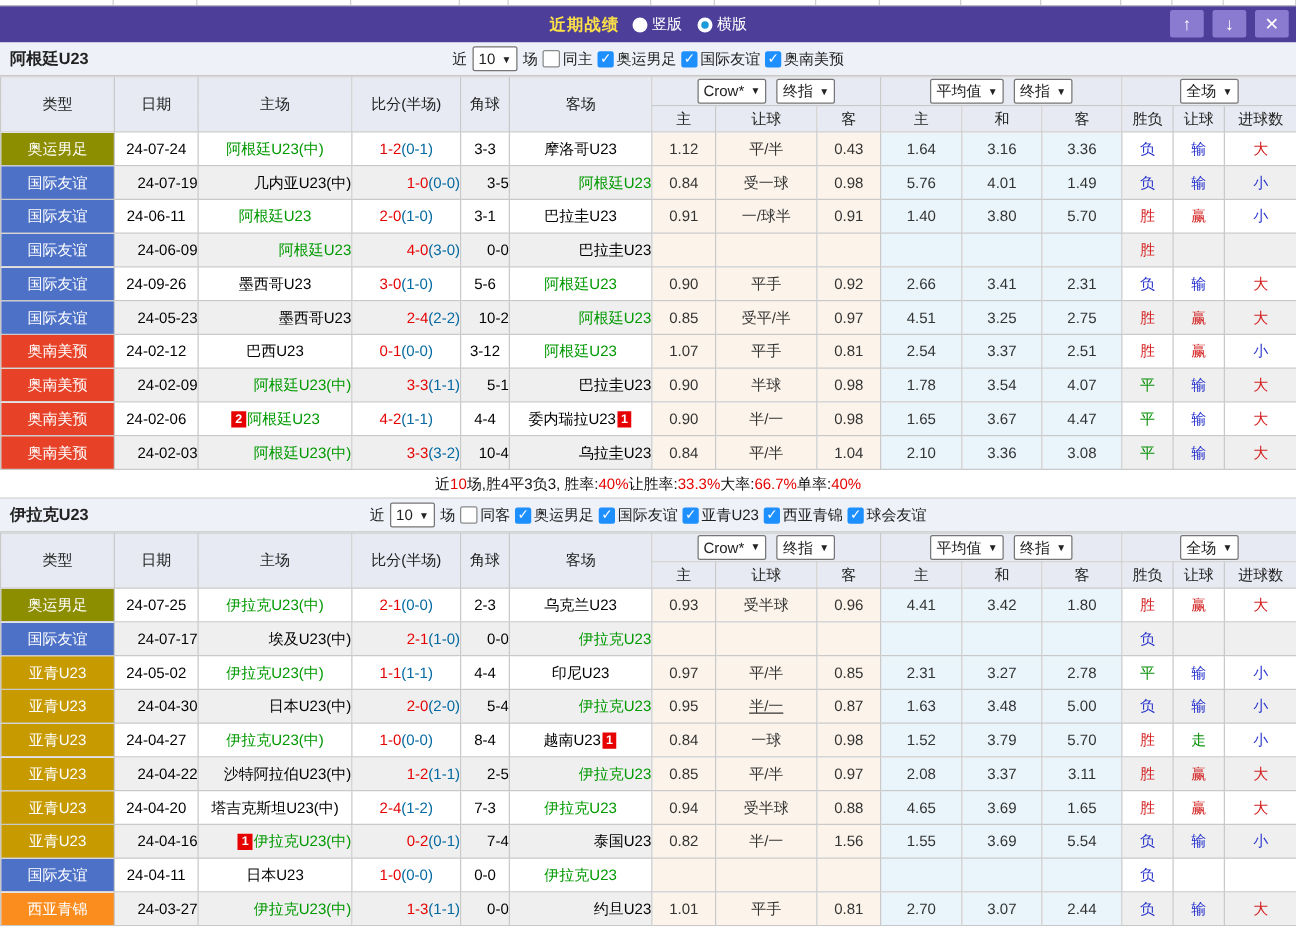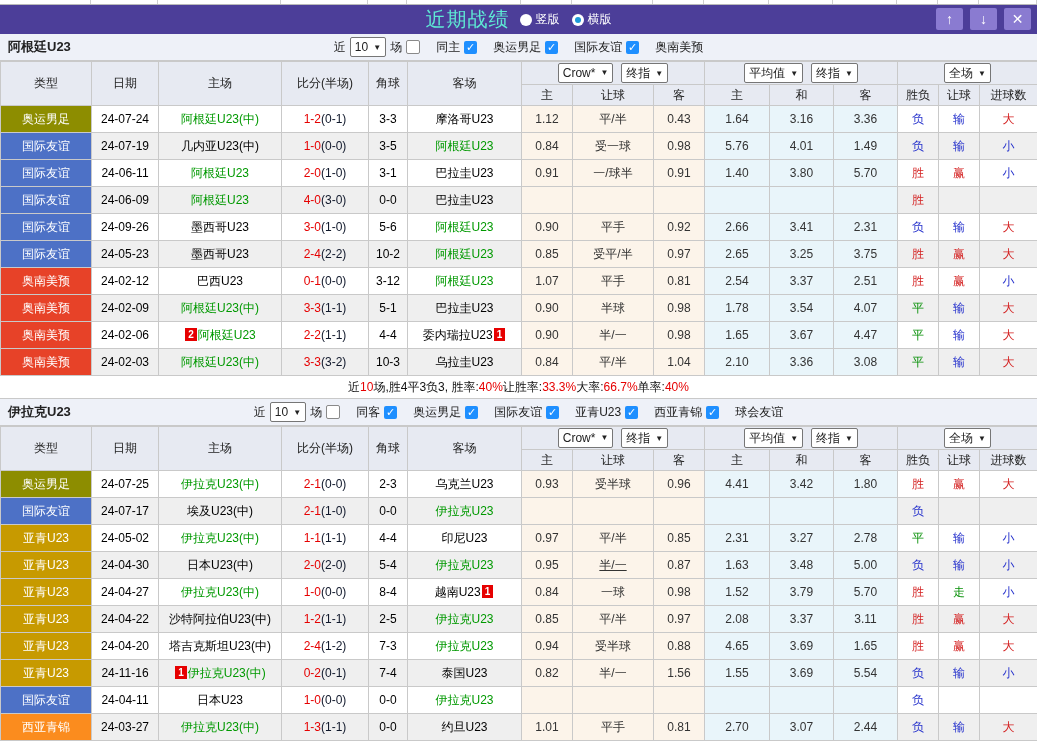--- a/index.html
+++ b/index.html
@@ -6,55 +6,55 @@
   body{width:1037px;font-family:"Liberation Sans","DejaVu Sans",sans-serif;font-size:12px;color:#000;}
   .page{width:1037px;}
 
   
   .top-strip{height:4px;background:#fff;display:flex;border-bottom:1px solid #b9b9b9;}
   .top-strip .seg{height:4px;border-right:1px solid #cfcfcf;}
 
   
   .titlebar{height:29px;background:#4c3e99;position:relative;display:flex;align-items:center;justify-content:center;}
   .tb-center{display:flex;align-items:center;gap:10px;}
-  .tb-title{color:#5eead4;font-weight:normal;font-size:20px;letter-spacing:1px;}
+  .tb-title{color:#fde047;font-weight:bold;font-size:13px;letter-spacing:1px;}
   .radio-group{display:inline-flex;align-items:center;gap:12px;}
   .radio-item{display:inline-flex;align-items:center;gap:4px;color:#fff;font-size:12px;cursor:pointer;}
   .radio{width:12px;height:12px;border-radius:50%;background:#fff;display:inline-block;position:relative;}
   .radio .dot{position:absolute;left:3px;top:3px;width:6px;height:6px;border-radius:50%;background:#1d9ad8;}
   .tb-buttons{position:absolute;right:6px;top:3px;display:flex;gap:7px;}
   .tb-btn{width:27px;height:22px;background:#8a7bd1;color:#fff;display:flex;align-items:center;justify-content:center;font-size:14px;font-weight:bold;border-radius:2px;cursor:pointer;}
 
   
   .filter-row{height:26px;background:#eef1f8;border-bottom:1px solid #c9c9c9;display:flex;align-items:center;position:relative;}
   .team-name{position:absolute;left:8px;font-weight:bold;font-size:13px;color:#222;}
   .filter-controls{margin:0 auto;display:flex;align-items:center;gap:4px;font-size:12px;color:#222;}
   .select-box{display:inline-flex;align-items:center;gap:5px;background:#fff;border:1px solid #767676;border-radius:2px;height:18px;padding:0 4px;cursor:pointer;}
   .select-box .arrow{font-size:8px;color:#222;}
   .checkbox{width:13px;height:13px;display:inline-block;border-radius:2px;}
   .checkbox.checked{background:#1e8fff;color:#fff;font-size:11px;line-height:13px;text-align:center;}
   .checkbox.unchecked{background:#fff;border:1px solid #8a8a8a;width:12px;height:12px;}
-  .filter-item{display:inline-flex;align-items:center;gap:16px;cursor:pointer;}
+  .filter-item{display:inline-flex;align-items:center;gap:2px;cursor:pointer;}
 
   
   table{border-collapse:collapse;table-layout:fixed;width:1037px;font-size:12px;}
   td,th{border:1px solid #c9c9c9;text-align:center;padding:0;white-space:nowrap;overflow:hidden;font-weight:normal;}
   thead th{background:#e7eaf2;color:#222;}
   thead tr.dd-row th{height:22px;}
   thead tr.lbl-row th{height:20px;}
   tbody td{height:26px;background:#fff;}
-  tbody tr.alt td.plain{background:#efefef;}
+  tbody tr.alt td.plain{background:#efefef;text-align:right;}
   td.plain{background:#fff;}
   td.type-badge{color:#fff;font-size:12px;}
   td.odds{background:#fcf4ea;color:#333;}
   td.avg{background:#e9f5fa;color:#333;}
   tbody tr.alt td.res{background:#efefef;}
   .green-team{color:#009900;}
   .score-ft{color:#e60000;}
-  .score-ht{color:#0f172a;}
+  .score-ht{color:#0369a1;}
   .line-red{color:#e60000;text-decoration:underline;}
   .res-r{color:#d42222;}
   .res-b{color:#2430cc;}
   .res-g{color:#089008;}
   .redcard{display:inline-block;background:#e60000;color:#fff;font-size:10px;line-height:13px;padding:0 3px;font-weight:bold;margin:0 1px;vertical-align:1px;}
 
   .summary{height:22px;display:flex;align-items:center;justify-content:center;border-bottom:1px solid #c9c9c9;background:#fff;font-size:12px;}
   .summary.last{height:25px;border-bottom:none;}
   .seg-k{color:#111;}
   .seg-r{color:#e60000;}
@@ -279,23 +279,23 @@
             <tr class="alt">
               <td class="type-badge" style="background: rgb(77, 113, 198);">国际友谊</td>
               <td class="plain">24-05-23</td>
               <td class="plain"><span>墨西哥U23</span></td>
               <td class="plain"><span class="score-ft">2-4</span><span class="score-ht">(2-2)</span></td>
               <td class="plain">10-2</td>
               <td class="plain"><span class="green-team">阿根廷U23</span></td>
               <td class="odds">0.85</td>
               <td class="odds">受平/半</td>
               <td class="odds">0.97</td>
-              <td class="avg">2.65</td>
+              <td class="avg">4.51</td>
               <td class="avg">3.25</td>
-              <td class="avg">3.75</td>
+              <td class="avg">2.75</td>
               <td class="res res-r">胜</td>
               <td class="res res-r">赢</td>
               <td class="res res-r">大</td>
             </tr>
             <tr>
               <td class="type-badge" style="background: rgb(231, 66, 40);">奥南美预</td>
               <td class="plain">24-02-12</td>
               <td class="plain"><span>巴西U23</span></td>
               <td class="plain"><span class="score-ft">0-1</span><span class="score-ht">(0-0)</span></td>
               <td class="plain">3-12</td>
@@ -324,39 +324,39 @@
               <td class="avg">3.54</td>
               <td class="avg">4.07</td>
               <td class="res res-g">平</td>
               <td class="res res-b">输</td>
               <td class="res res-r">大</td>
             </tr>
             <tr>
               <td class="type-badge" style="background: rgb(231, 66, 40);">奥南美预</td>
               <td class="plain">24-02-06</td>
               <td class="plain"><span class="redcard">2</span><span class="green-team">阿根廷U23</span></td>
-              <td class="plain"><span class="score-ft">2-2</span><span class="score-ht">(1-1)</span></td>
+              <td class="plain"><span class="score-ft">4-2</span><span class="score-ht">(1-1)</span></td>
               <td class="plain">4-4</td>
               <td class="plain"><span>委内瑞拉U23</span><span class="redcard">1</span></td>
               <td class="odds">0.90</td>
               <td class="odds">半/一</td>
               <td class="odds">0.98</td>
               <td class="avg">1.65</td>
               <td class="avg">3.67</td>
               <td class="avg">4.47</td>
               <td class="res res-g">平</td>
               <td class="res res-b">输</td>
               <td class="res res-r">大</td>
             </tr>
             <tr class="alt">
               <td class="type-badge" style="background: rgb(231, 66, 40);">奥南美预</td>
               <td class="plain">24-02-03</td>
               <td class="plain"><span class="green-team">阿根廷U23(中)</span></td>
               <td class="plain"><span class="score-ft">3-3</span><span class="score-ht">(3-2)</span></td>
-              <td class="plain">10-3</td>
+              <td class="plain">10-4</td>
               <td class="plain"><span>乌拉圭U23</span></td>
               <td class="odds">0.84</td>
               <td class="odds">平/半</td>
               <td class="odds">1.04</td>
               <td class="avg">2.10</td>
               <td class="avg">3.36</td>
               <td class="avg">3.08</td>
               <td class="res res-g">平</td>
               <td class="res res-b">输</td>
               <td class="res res-r">大</td>
@@ -584,21 +584,21 @@
               <td class="odds">0.88</td>
               <td class="avg">4.65</td>
               <td class="avg">3.69</td>
               <td class="avg">1.65</td>
               <td class="res res-r">胜</td>
               <td class="res res-r">赢</td>
               <td class="res res-r">大</td>
             </tr>
             <tr class="alt">
               <td class="type-badge" style="background: rgb(199, 154, 0);">亚青U23</td>
-              <td class="plain">24-11-16</td>
+              <td class="plain">24-04-16</td>
               <td class="plain"><span class="redcard">1</span><span class="green-team">伊拉克U23(中)</span></td>
               <td class="plain"><span class="score-ft">0-2</span><span class="score-ht">(0-1)</span></td>
               <td class="plain">7-4</td>
               <td class="plain"><span>泰国U23</span></td>
               <td class="odds">0.82</td>
               <td class="odds">半/一</td>
               <td class="odds">1.56</td>
               <td class="avg">1.55</td>
               <td class="avg">3.69</td>
               <td class="avg">5.54</td>

